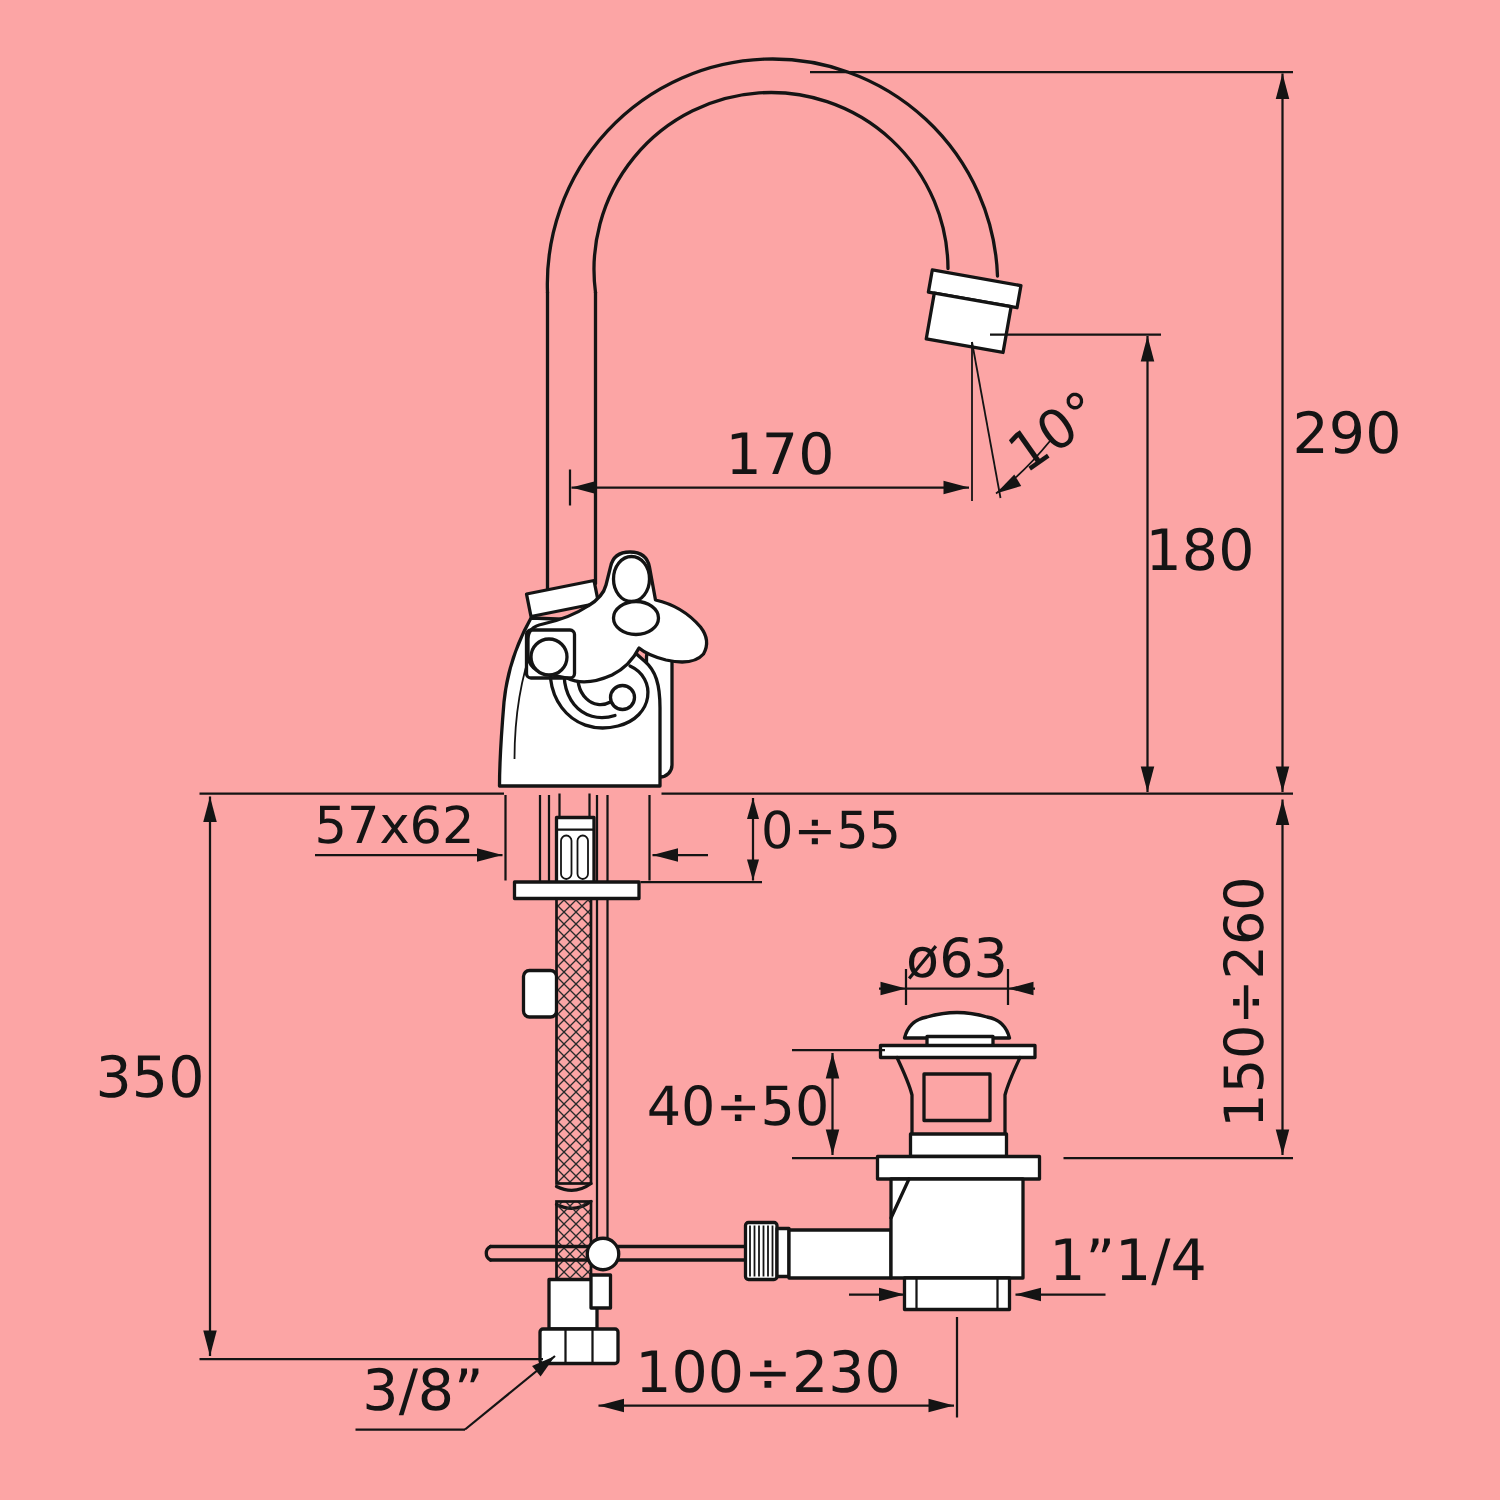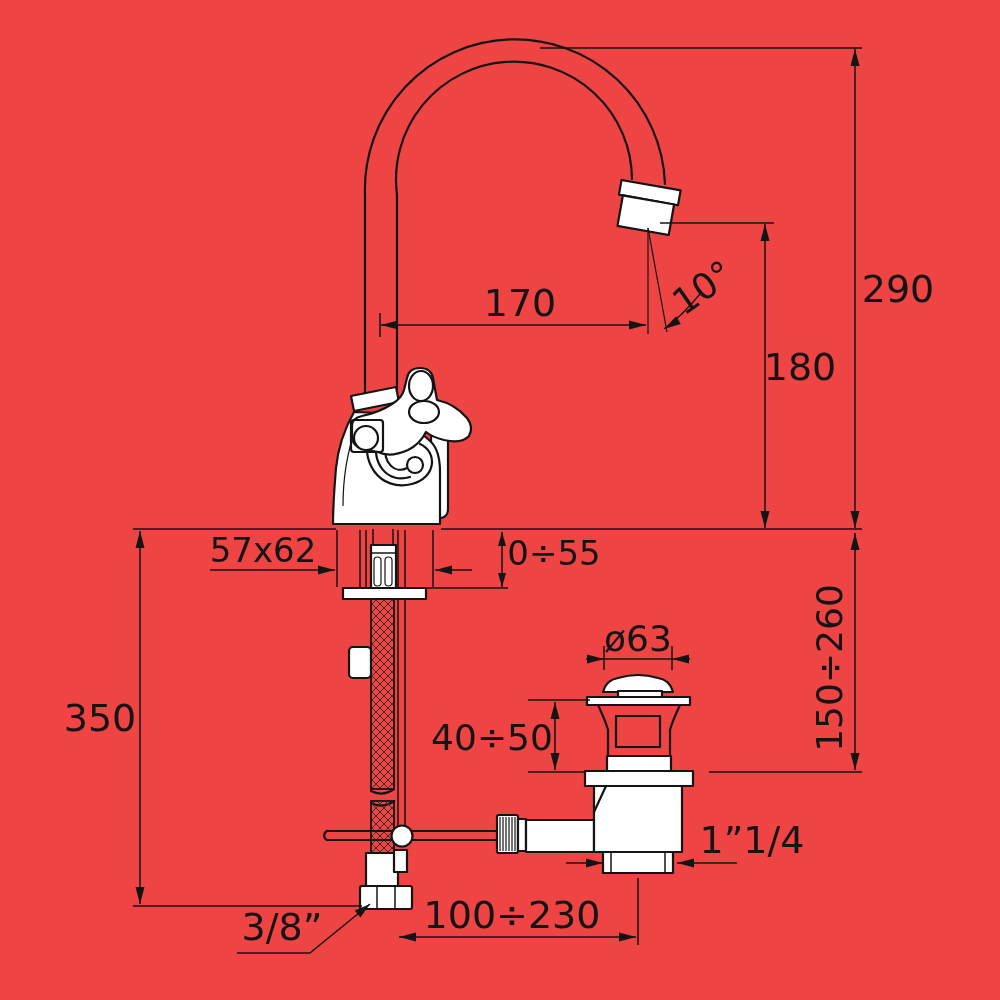--- a/index.html
+++ b/index.html
@@ -1,16 +1,16 @@
 <!DOCTYPE html>
 <html><head>
 <meta charset="utf-8">
 <style>
   html, body { margin: 0; padding: 0; background: #ffffff; }
-  .stage { width: 1000px; height: 1000px; position: relative; background: #ef4444; }
+  .stage { width: 1000px; height: 1000px; position: relative; background: #fca5a5; }
   svg { display: block; }
   .dim-text {
     font-family: "DejaVu Sans", "Liberation Sans", sans-serif;
     fill: #141414;
     text-anchor: middle;
   }
   .t38 { font-size: 38px; }
   .t36 { font-size: 36px; }
   .t34 { font-size: 34px; }
   .outline { fill: #ffffff; stroke: #141414; stroke-width: 2.2; stroke-linejoin: round; }

